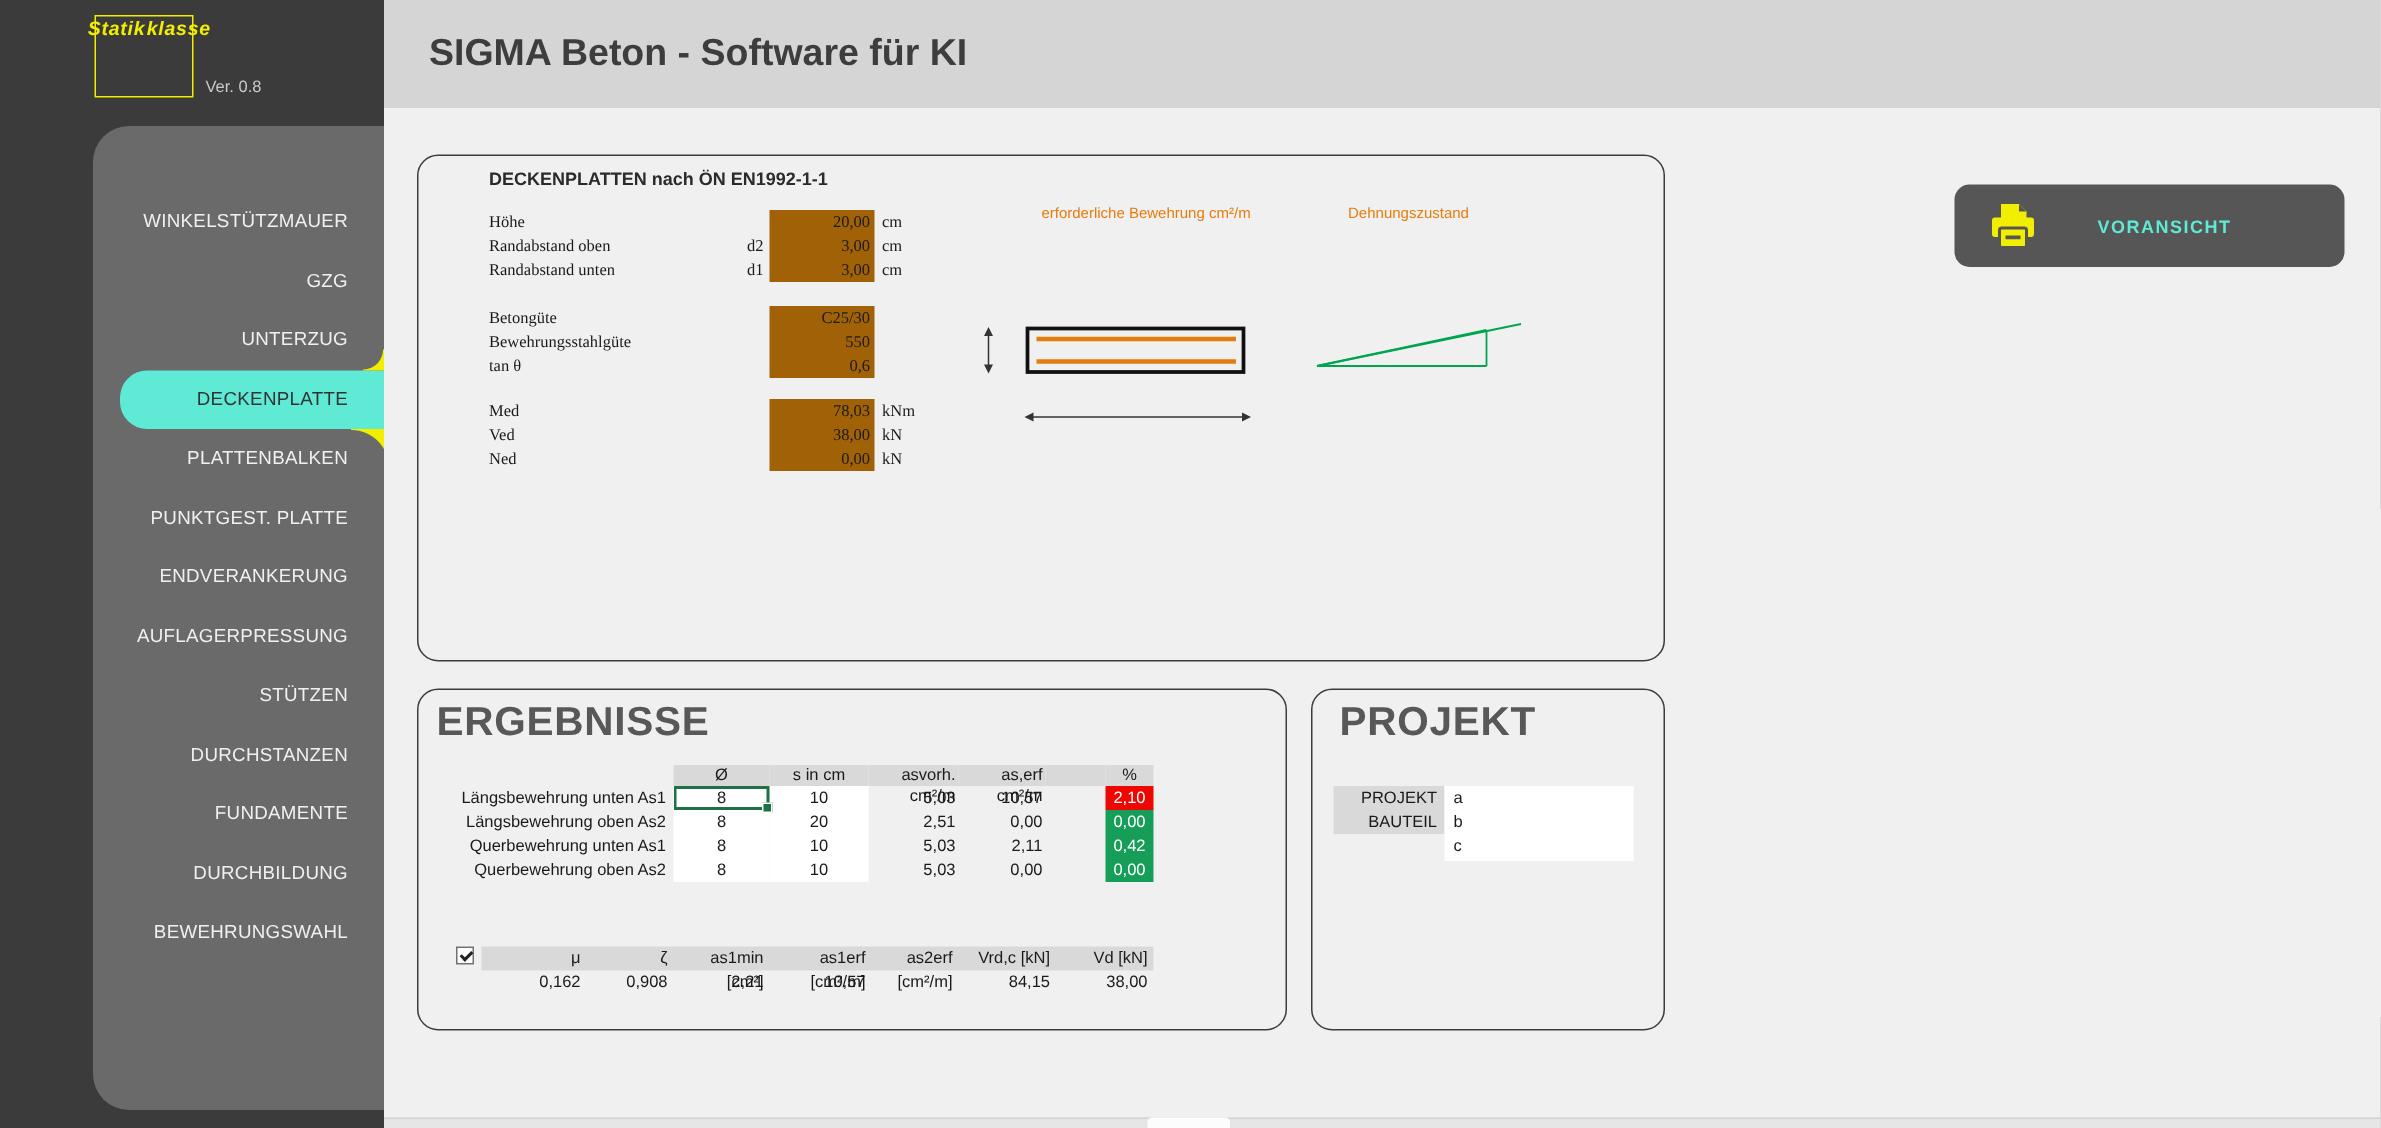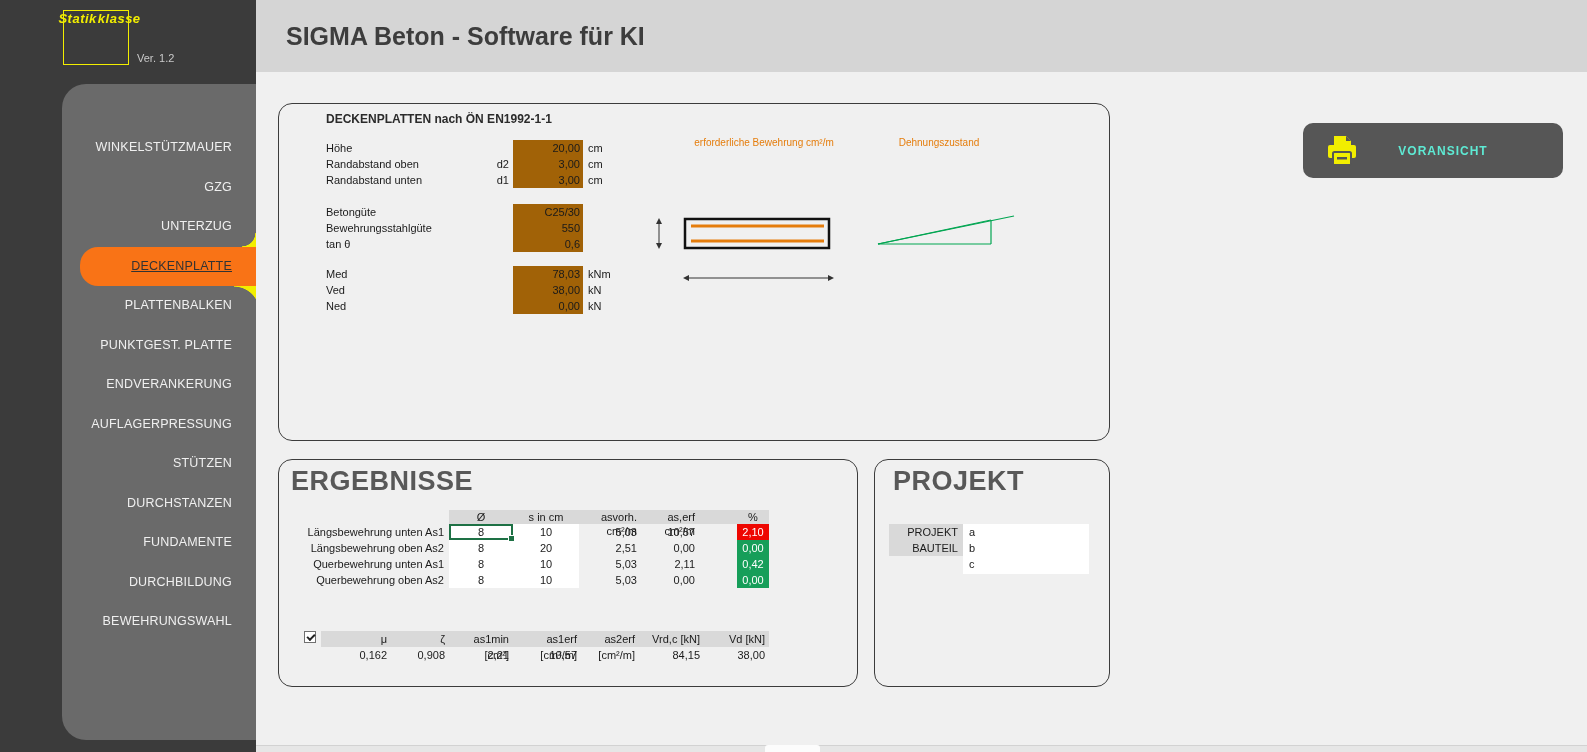--- a/index.html
+++ b/index.html
@@ -21,23 +21,22 @@
   .side-panel {
     position:absolute; left:62px; top:84px; width:194px; height:656px;
     background:#6a6a6a; border-radius:24px 0 0 24px;
   }
   .nav { list-style:none; margin-top:44px; }
   .nav li {
     height:39.5px; line-height:39.5px; text-align:right; padding-right:24px;
     color:#f0f0f0; font-size:12.5px; letter-spacing:.2px; cursor:pointer; position:relative;
   }
   .nav li.active {
-    background:#f97316; color:#333; margin-left:18px;
+    background:#5eead4; color:#333; margin-left:18px;
     border-radius:18px 0 0 18px;
-    text-decoration:underline;
   }
   .nav li.active::before {
     content:''; position:absolute; right:0; top:-14px; width:14px; height:14px;
     background:radial-gradient(circle 14px at 0 0, #6a6a6a 13px, #f2ee00 13.6px);
   }
   .nav li.active::after {
     content:''; position:absolute; right:0; bottom:-26px; width:22px; height:26px;
     background:radial-gradient(circle 26px at 0 100%, #6a6a6a 25px, #f2ee00 25.7px);
   }
   
@@ -47,21 +46,21 @@
   
   .panel { position:absolute; border:1px solid #3c3c3c; border-radius:14px; background:#f0f0f0; }
   #calc-panel   { left:278px; top:103px; width:832px; height:338px; }
   #results-panel{ left:278px; top:459px; width:580px; height:228px; }
   #project-panel{ left:874px; top:459px; width:236px; height:228px; }
   .calc-title { position:absolute; left:47px; top:8px; font-size:12px; font-weight:bold; color:#2b2b2b; }
   .big-title { font-size:27px; font-weight:bold; color:#585858; letter-spacing:.5px; }
   
   .fgroup { position:absolute; left:47px; }
   #g1{ top:36px; } #g2{ top:100px; } #g3{ top:162px; }
-  .frow { display:flex; height:16px; align-items:center; font-size:11px; color:#1a1a1a; }
+  .frow { display:flex; height:16px; align-items:center; font-size:11px; color:#1a1a1a;font-family:Liberation Serif, serif; }
   .flabel { width:165px; }
   .fsym   { width:22px; text-align:right; padding-right:4px; }
   .fval   { width:70px; height:16px; line-height:16px; background:#a16207; text-align:right; padding-right:3px; }
   .funit  { padding-left:5px; }
   
   .diag-h { position:absolute; top:33px; font-size:10px; color:#e57d0c; text-align:center; }
   #diag-h1 { left:395px; width:180px; }
   #diag-h2 { left:590px; width:140px; }
   .diag-svg { position:absolute; left:370px; top:60px; }
   .diag-svg text { font-family:"Liberation Sans", sans-serif; }
@@ -118,21 +117,21 @@
 </head>
 <body>
 
 <div id="app">
 
   <div class="dark-col">
     <div class="logo-box">
       <span>Statik</span>
       <span>klasse</span>
     </div>
-    <div class="version">Ver.  1.2</div>
+    <div class="version">Ver.  0.8</div>
 
     <div class="side-panel">
       <ul class="nav">
         <li>WINKELSTÜTZMAUER</li>
         <li>GZG</li>
         <li>UNTERZUG</li>
         <li class="active">DECKENPLATTE</li>
         <li>PLATTENBALKEN</li>
         <li>PUNKTGEST. PLATTE</li>
         <li>ENDVERANKERUNG</li>

